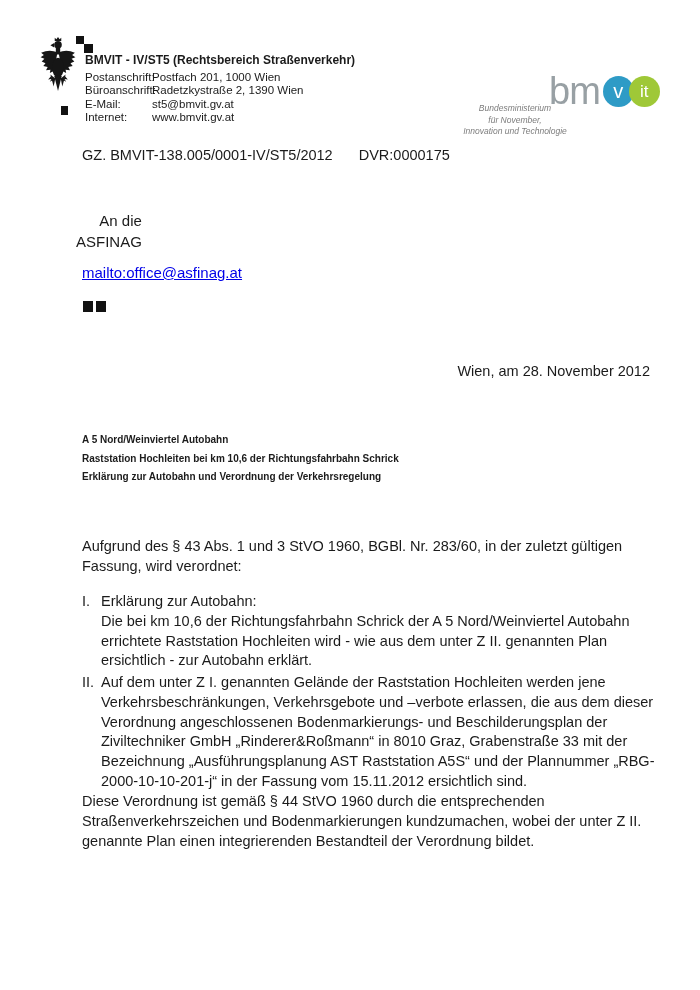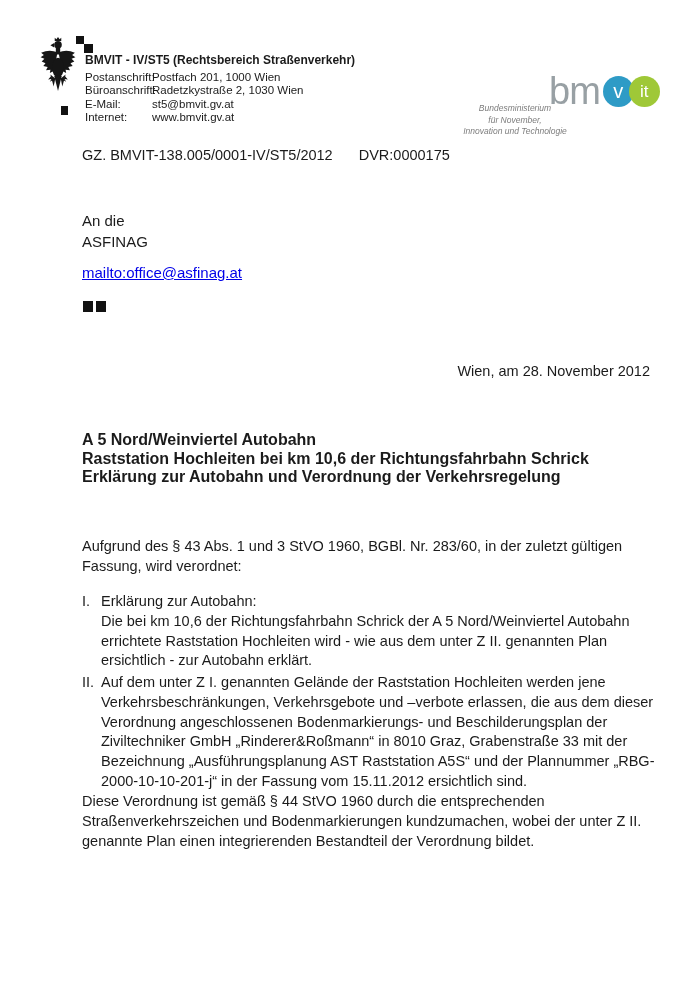--- a/index.html
+++ b/index.html
@@ -25,26 +25,26 @@
   .logo .bm{font-size:38px;line-height:1;color:#98a0a4;letter-spacing:-1px;}
   .logo-circle{width:31px;height:31px;border-radius:50%;display:flex;align-items:center;
     justify-content:center;color:#ffffff;line-height:1;}
   .circle-blue{background:#2e9bc6;margin-left:3px;font-size:20px;}
   .circle-green{background:#9fc837;margin-left:-5px;font-size:17px;}
   .logo-caption{position:absolute;left:430px;top:103px;width:170px;text-align:center;
     font-style:italic;font-size:8.5px;color:#7d7d7d;line-height:11.5px;}
   
   .gz{position:absolute;left:82px;top:147px;font-size:14.5px;text-align:right;}
   .gz .dvr{margin-left:22px;}
-  .recipient{position:absolute;left:82px;top:211px;font-size:15px;line-height:20.5px;}
+  .recipient{position:absolute;left:76px;top:211px;font-size:15px;line-height:20.5px;text-align:right;}
   .email-link{position:absolute;left:82px;top:264px;font-size:15px;}
   .email-link a{color:#0000e8;text-decoration:underline;}
   .date{position:absolute;right:50px;top:363px;font-size:14.5px;}
   
-  .subject{position:absolute;left:82px;top:431px;font-weight:bold;font-size:16px;line-height:18.5px;}
+  .subject{position:absolute;left:82px;top:431px;font-weight:bold;font-size:10px;line-height:18.5px;}
   .bodytext{font-size:14.5px;line-height:19.8px;}
   .intro{position:absolute;left:82px;top:537px;width:578px;}
   .item{position:absolute;left:82px;width:576px;display:flex;}
   .item .num{width:19px;flex-shrink:0;}
   .item-1{top:592px;}
   .item-2{top:673px;}
   .closing{position:absolute;left:82px;top:792px;width:582px;}
 </style>
 </head>
 <body>
@@ -75,21 +75,21 @@
   <div class="sq sq-email"></div>
 
   <div class="masthead">
     <div class="org">BMVIT - IV/ST5 (Rechtsbereich Straßenverkehr)</div>
     <div class="row">
       <span class="lbl">Postanschrift:</span>
       <span class="val">Postfach 201, 1000 Wien</span>
     </div>
     <div class="row">
       <span class="lbl">Büroanschrift:</span>
-      <span class="val">Radetzkystraße 2, 1030 Wien</span>
+      <span class="val">Radetzkystraße 2, 1390 Wien</span>
     </div>
     <div class="row">
       <span class="lbl">E-Mail:</span>
       <span class="val">st5@bmvit.gv.at</span>
     </div>
     <div class="row">
       <span class="lbl">Internet:</span>
       <span class="val">www.bmvit.gv.at</span>
     </div>
   </div>

